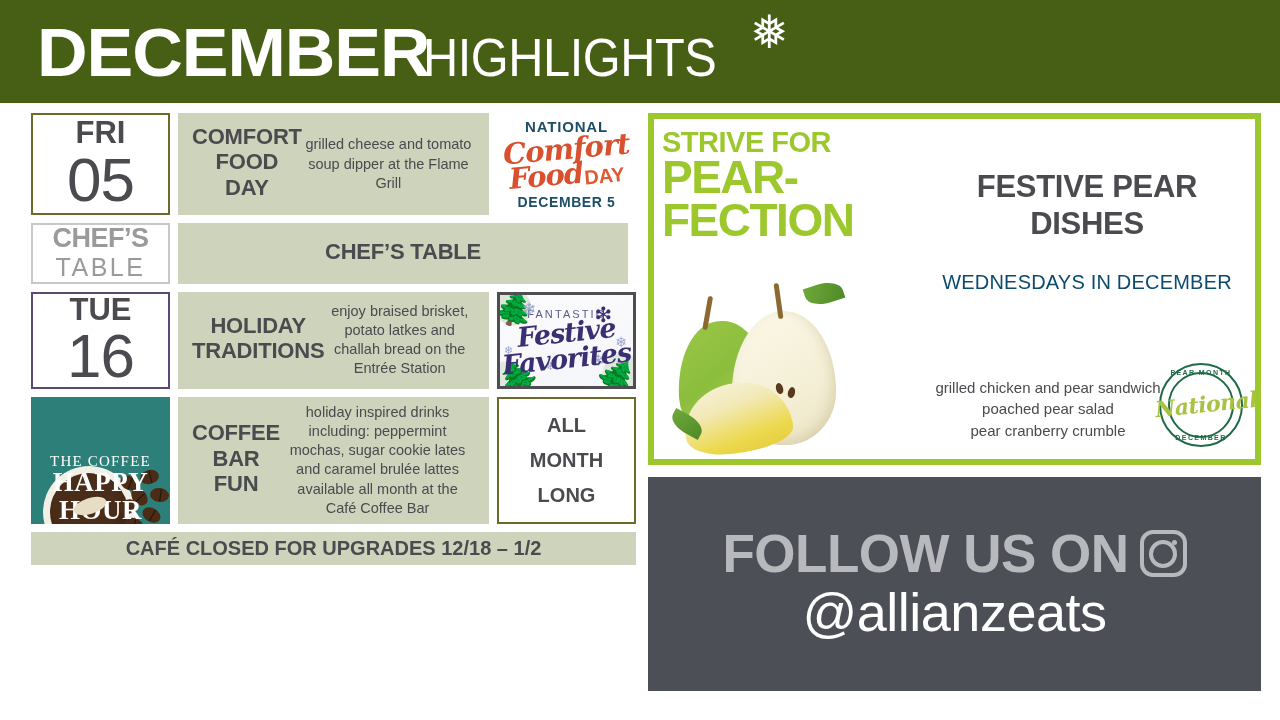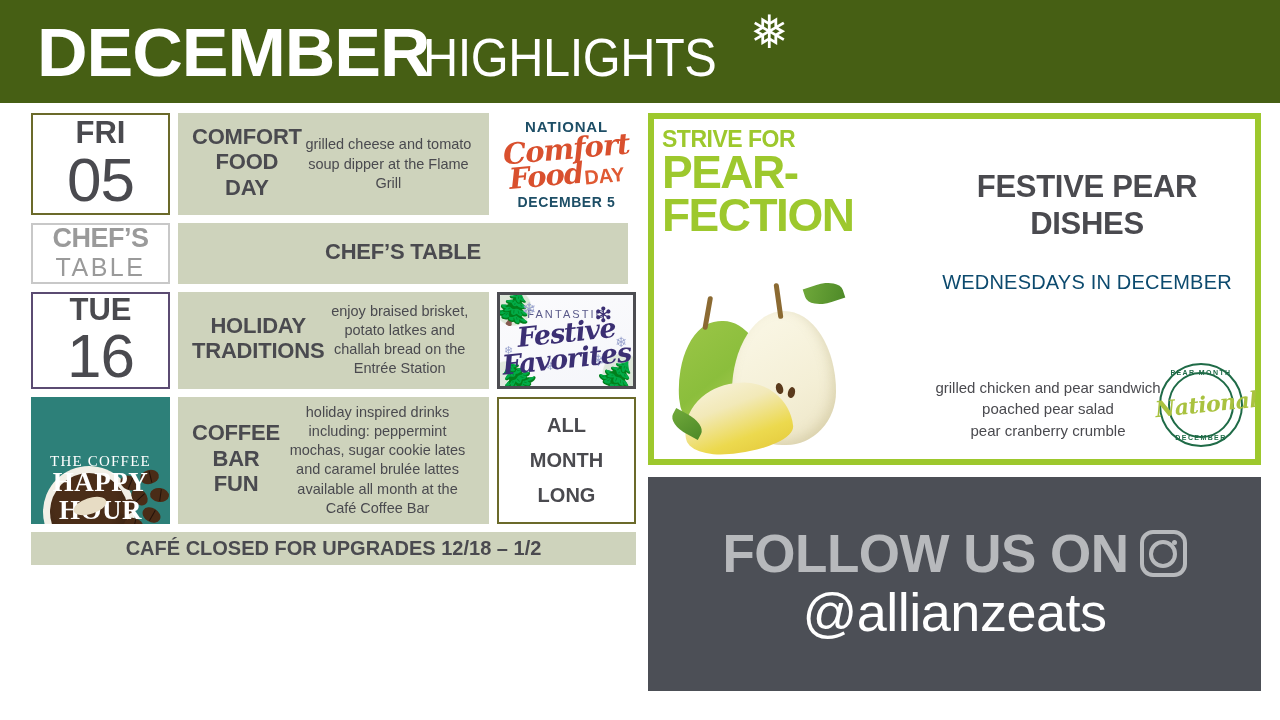--- a/index.html
+++ b/index.html
@@ -316,21 +316,21 @@
     width: 265px; flex: 0 0 265px;
     position: relative;
   }
   .pear-head {
     position: absolute; left: 8px; top: 10px; right: 0;
     color: #9dc82d;
     font-size: 40px; font-weight: bold;
     line-height: 0.94;
     letter-spacing: -1.5px;
   }
-  .pear-head .ph1 { font-size: 23px; letter-spacing: -0.5px; }
+  .pear-head .ph1 { font-size: 29px; letter-spacing: -0.5px; }
   .pear-head .ph2 { font-size: 46px; }
   .pear-head .ph3 { font-size: 46px; }
 
   .pear-img {
     position: absolute; left: 16px; bottom: 4px;
     width: 235px; height: 178px;
   }
   .pear-whole {
     position: absolute; left: 8px; bottom: 14px;
     width: 92px; height: 120px;

